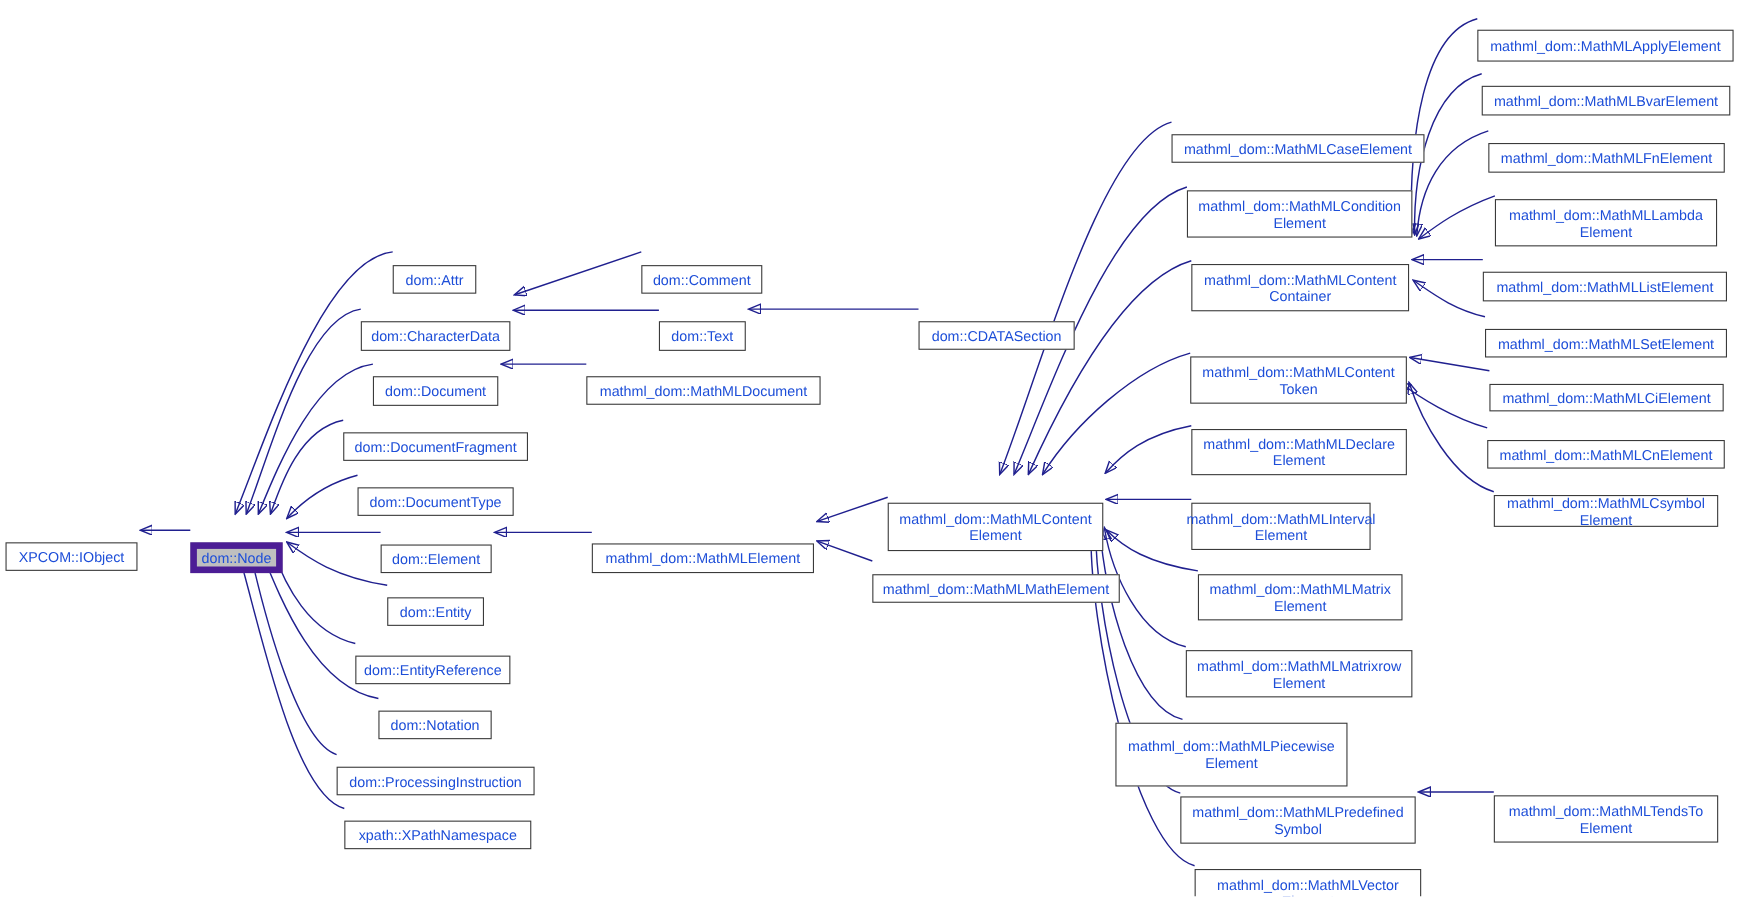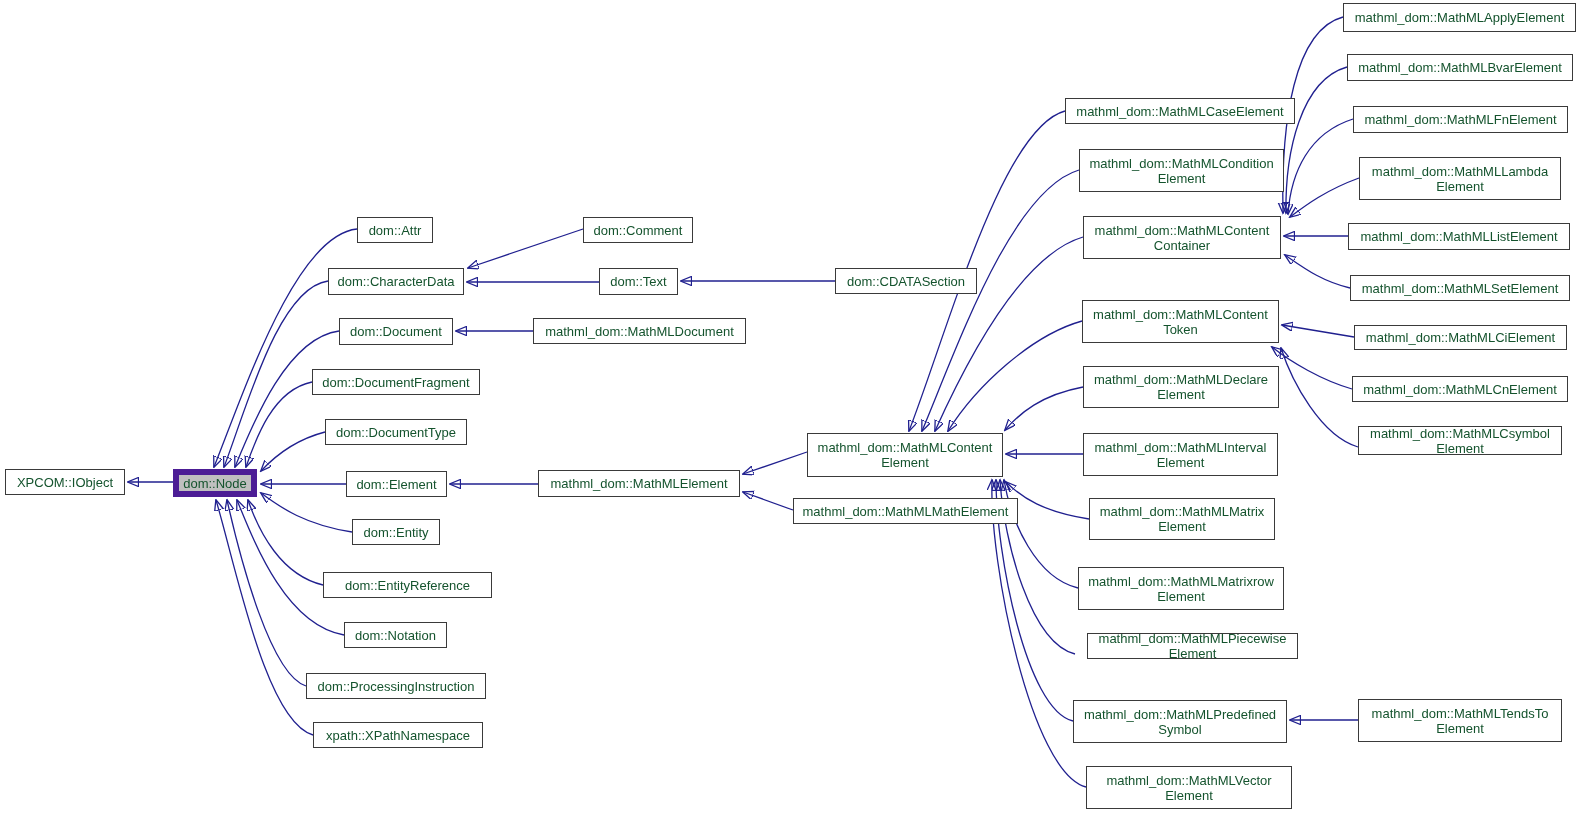--- a/index.html
+++ b/index.html
@@ -8,29 +8,30 @@
     width:1581px;height:815px;
     background:#ffffff;
     font-family:"Liberation Sans", sans-serif;
     overflow:hidden;
   }
   .nbox{
     position:absolute;
     box-sizing:border-box;
     background:#ffffff;
     border:1.4px solid #3a3a3a;
-    color:#14532d;
+    color:#1d4ed8;
     display:flex;
     align-items:center;
     justify-content:center;
     text-align:center;
     font-size:13px;
     line-height:15px;
     white-space:pre-line;
     cursor:pointer;
+    margin-top:24px;
   }
   .nbox.selected{
     background:#bfbfbf;
     border:6px solid #4c1d95;
     cursor:default;
   }
   #edges{
     position:absolute;
     left:0;top:0;
     width:1581px;height:815px;
@@ -98,48 +99,48 @@
 
   <div class="nbox" style="left:5px;top:469px;width:120px;height:26px">XPCOM::IObject</div>
   <div class="nbox selected" style="left:173px;top:469px;width:84px;height:28px">dom::Node</div>
   <div class="nbox" style="left:357px;top:217px;width:76px;height:26px">dom::Attr</div>
   <div class="nbox" style="left:328px;top:268px;width:136px;height:27px">dom::CharacterData</div>
   <div class="nbox" style="left:339px;top:318px;width:114px;height:27px">dom::Document</div>
   <div class="nbox" style="left:312px;top:369px;width:168px;height:26px">dom::DocumentFragment</div>
   <div class="nbox" style="left:325px;top:419px;width:142px;height:26px">dom::DocumentType</div>
   <div class="nbox" style="left:346px;top:471px;width:101px;height:26px">dom::Element</div>
   <div class="nbox" style="left:352px;top:519px;width:88px;height:26px">dom::Entity</div>
-  <div class="nbox" style="left:323px;top:572px;width:169px;height:26px">dom::EntityReference</div>
+  <div class="nbox" style="left:323px;top:572px;width:141px;height:26px">dom::EntityReference</div>
   <div class="nbox" style="left:344px;top:622px;width:103px;height:26px">dom::Notation</div>
   <div class="nbox" style="left:306px;top:673px;width:180px;height:26px">dom::ProcessingInstruction</div>
   <div class="nbox" style="left:313px;top:722px;width:170px;height:26px">xpath::XPathNamespace</div>
   <div class="nbox" style="left:583px;top:217px;width:110px;height:26px">dom::Comment</div>
   <div class="nbox" style="left:599px;top:268px;width:79px;height:27px">dom::Text</div>
   <div class="nbox" style="left:835px;top:268px;width:142px;height:26px">dom::CDATASection</div>
   <div class="nbox" style="left:538px;top:470px;width:202px;height:27px">mathml_dom::MathMLElement</div>
   <div class="nbox" style="left:533px;top:318px;width:213px;height:26px">mathml_dom::MathMLDocument</div>
   <div class="nbox" style="left:807px;top:433px;width:196px;height:44px">mathml_dom::MathMLContent
 Element</div>
   <div class="nbox" style="left:1065px;top:98px;width:230px;height:26px">mathml_dom::MathMLCaseElement</div>
   <div class="nbox" style="left:793px;top:498px;width:225px;height:26px">mathml_dom::MathMLMathElement</div>
   <div class="nbox" style="left:1079px;top:149px;width:205px;height:43px">mathml_dom::MathMLCondition
 Element</div>
   <div class="nbox" style="left:1083px;top:216px;width:198px;height:43px">mathml_dom::MathMLContent
 Container</div>
   <div class="nbox" style="left:1082px;top:300px;width:197px;height:43px">mathml_dom::MathMLContent
 Token</div>
   <div class="nbox" style="left:1083px;top:366px;width:196px;height:42px">mathml_dom::MathMLDeclare
 Element</div>
-  <div class="nbox" style="left:1083px;top:433px;width:195px;height:43px">mathml_dom::MathMLInterval
+  <div class="nbox" style="left:1083px;top:433px;width:163px;height:43px">mathml_dom::MathMLInterval
 Element</div>
   <div class="nbox" style="left:1089px;top:498px;width:186px;height:42px">mathml_dom::MathMLMatrix
 Element</div>
   <div class="nbox" style="left:1078px;top:567px;width:206px;height:43px">mathml_dom::MathMLMatrixrow
 Element</div>
-  <div class="nbox" style="left:1087px;top:633px;width:211px;height:26px">mathml_dom::MathMLPiecewise
+  <div class="nbox" style="left:1014px;top:633px;width:211px;height:58px">mathml_dom::MathMLPiecewise
 Element</div>
   <div class="nbox" style="left:1073px;top:700px;width:214px;height:43px">mathml_dom::MathMLPredefined
 Symbol</div>
   <div class="nbox" style="left:1086px;top:766px;width:206px;height:43px">mathml_dom::MathMLVector
 Element</div>
   <div class="nbox" style="left:1343px;top:3px;width:233px;height:29px">mathml_dom::MathMLApplyElement</div>
   <div class="nbox" style="left:1347px;top:54px;width:226px;height:27px">mathml_dom::MathMLBvarElement</div>
   <div class="nbox" style="left:1353px;top:106px;width:215px;height:27px">mathml_dom::MathMLFnElement</div>
   <div class="nbox" style="left:1359px;top:157px;width:202px;height:43px">mathml_dom::MathMLLambda
 Element</div>

